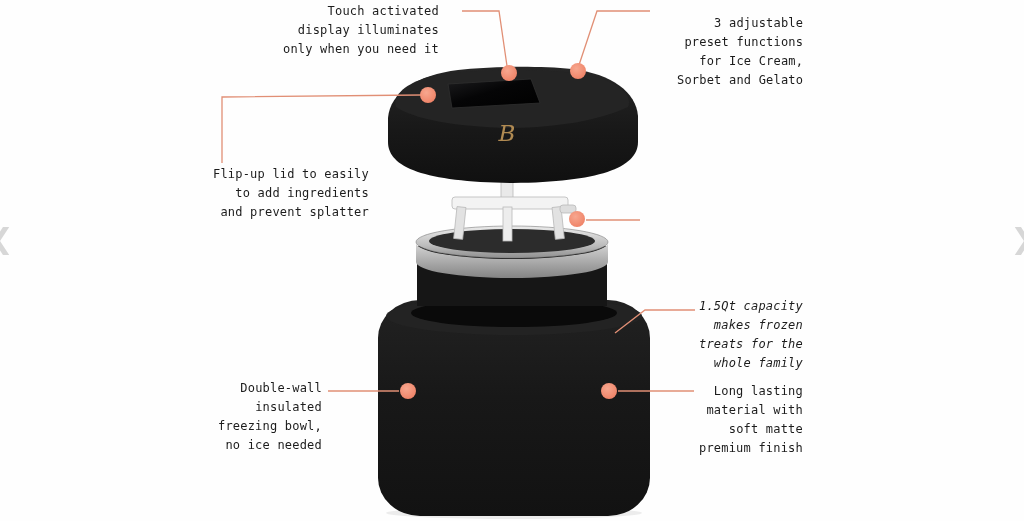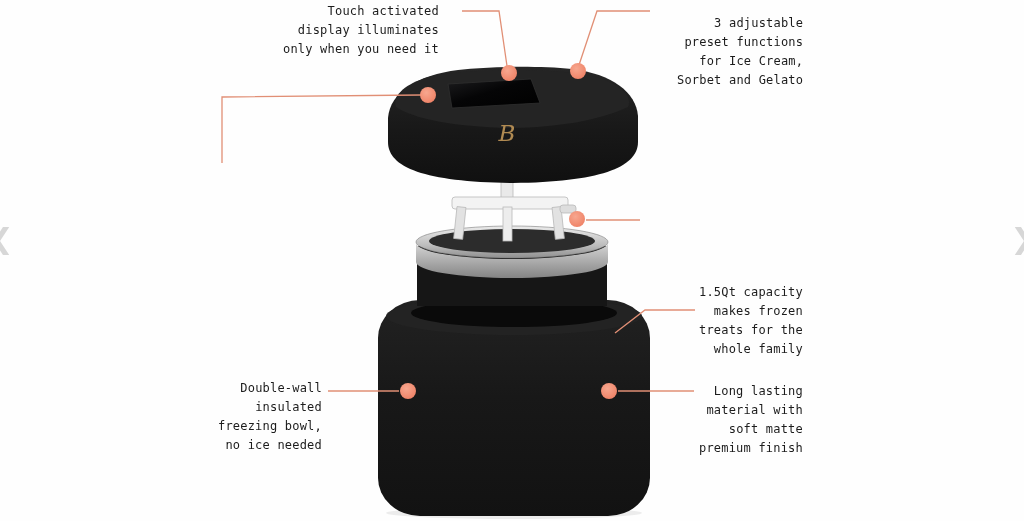--- a/index.html
+++ b/index.html
@@ -122,23 +122,26 @@
 
   <div class="callout" style="left:283px; top:2px;">Touch activated
 display illuminates
 only when you need it</div>
 
   <div class="callout" style="left:654px; top:14px;margin-left:23px;">3 adjustable
 preset functions
 for Ice Cream,
 Sorbet and Gelato</div>
 
+  <div class="callout" style="left:213px; top:165px;">Flip-up lid to easily
+to add ingredients
+and prevent splatter</div>
 
 
-  <div class="callout" style="left:699px; top:283px;">1.5Qt capacity
+  <div class="callout" style="left:699px; top:297px;font-style:italic;">1.5Qt capacity
 makes frozen
 treats for the
 whole family</div>
 
   <div class="callout" style="left:699px; top:382px;">Long lasting
 material with
 soft matte
 premium finish</div>
 
   <div class="callout" style="left:218px; top:379px;">Double-wall

